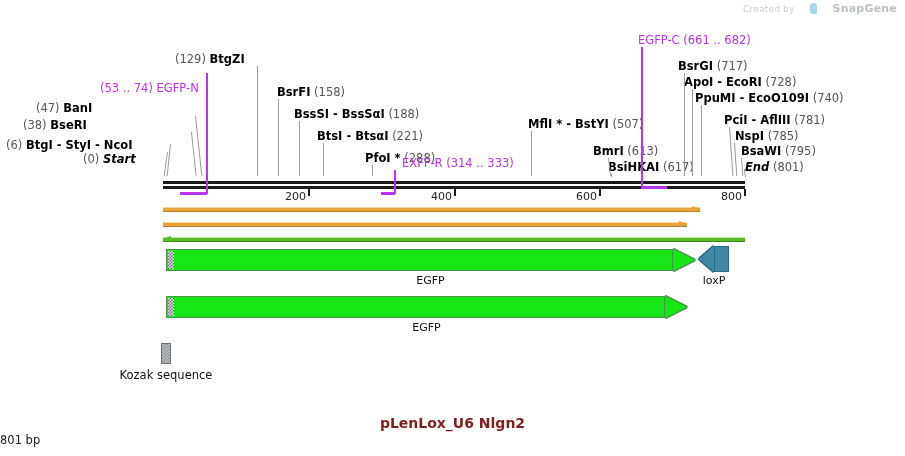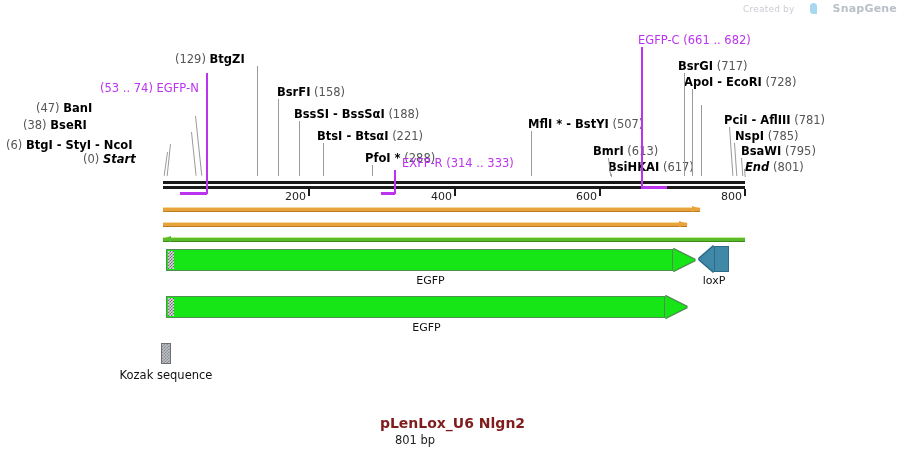--- a/index.html
+++ b/index.html
@@ -108,21 +108,21 @@
       linear-gradient(45deg,#8a8a8a 25%,transparent 25%,transparent 75%,#8a8a8a 75%),
       linear-gradient(45deg,#8a8a8a 25%,transparent 25%,transparent 75%,#8a8a8a 75%);
     background-size:3px 3px;background-position:0 0,1.5px 1.5px;
     background-color:#b9c0c7;
     border:1px solid #6e6e6e;box-sizing:border-box;
   }
   #kozak-label{left:113px;top:368px;width:106px;text-align:center;font-size:11.5px;color:#111;}
 
   
   #plasmid-name{left:0;top:415px;width:905px;text-align:center;font-size:14px;font-weight:bold;color:#7f1d1d;}
-  #plasmid-size{left:0;top:433px;width:830px;text-align:center;font-size:11.5px;color:#222;}
+  #plasmid-size{left:0;top:433px;width:830px;text-align:left;font-size:11.5px;color:#222;}
 </style>
 </head>
 <body>
 
 <div id="watermark" class="abs">
   <span>Created by</span>
   <span class="sg-mark"></span>
   <span class="sg-name">SnapGene</span>
 </div>
 
@@ -191,20 +191,24 @@
   <div class="lab" style="left:678px;top:38px;text-align:center;">
     <span class="enz">BsrGI</span>
     <span class="pos">(717)</span>
   </div>
 
   <div class="lab" style="left:684px;top:54px;">
     <span class="enz">ApoI - EcoRI</span>
     <span class="pos">(728)</span>
   </div>
 
+  <div class="lab" style="left:695px;top:70px;">
+    <span class="enz">PpuMI - EcoO109I</span>
+    <span class="pos">(740)</span>
+  </div>
 
   <div class="lab" style="left:528px;top:96px;">
     <span class="enz star">MflI * - BstYI</span>
     <span class="pos">(507)</span>
   </div>
 
   <div class="lab" style="left:724px;top:92px;">
     <span class="enz">PciI - AflIII</span>
     <span class="pos">(781)</span>
   </div>

